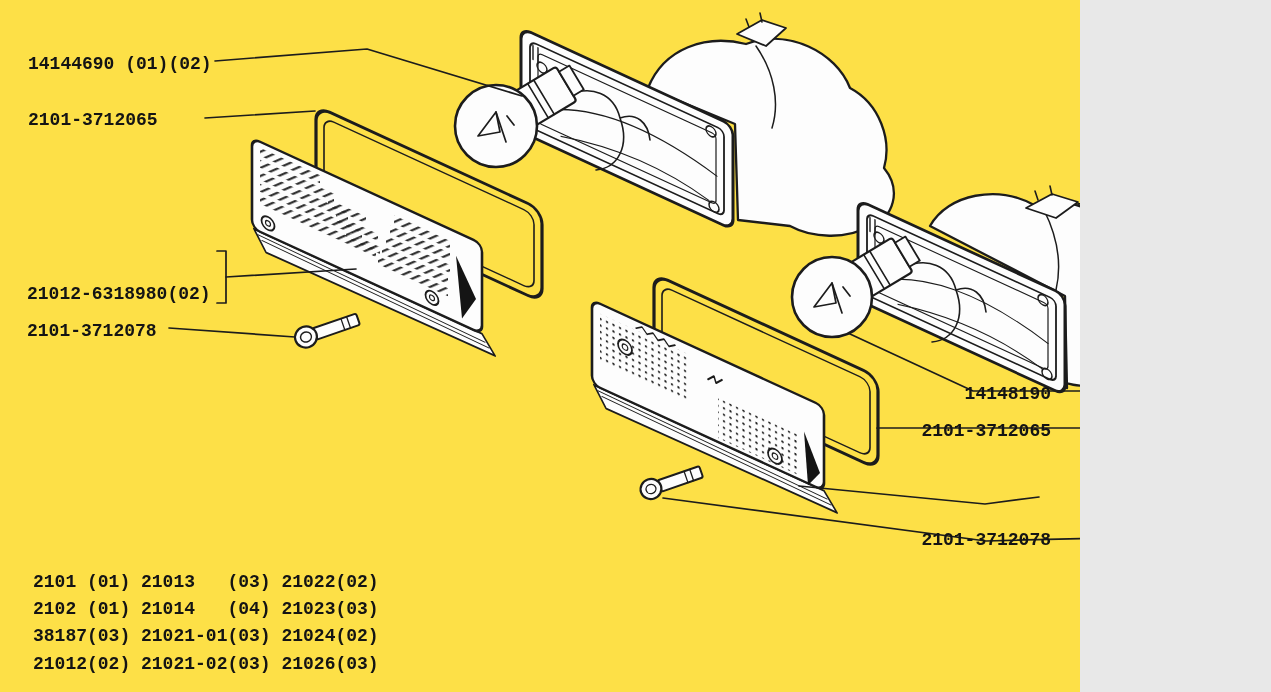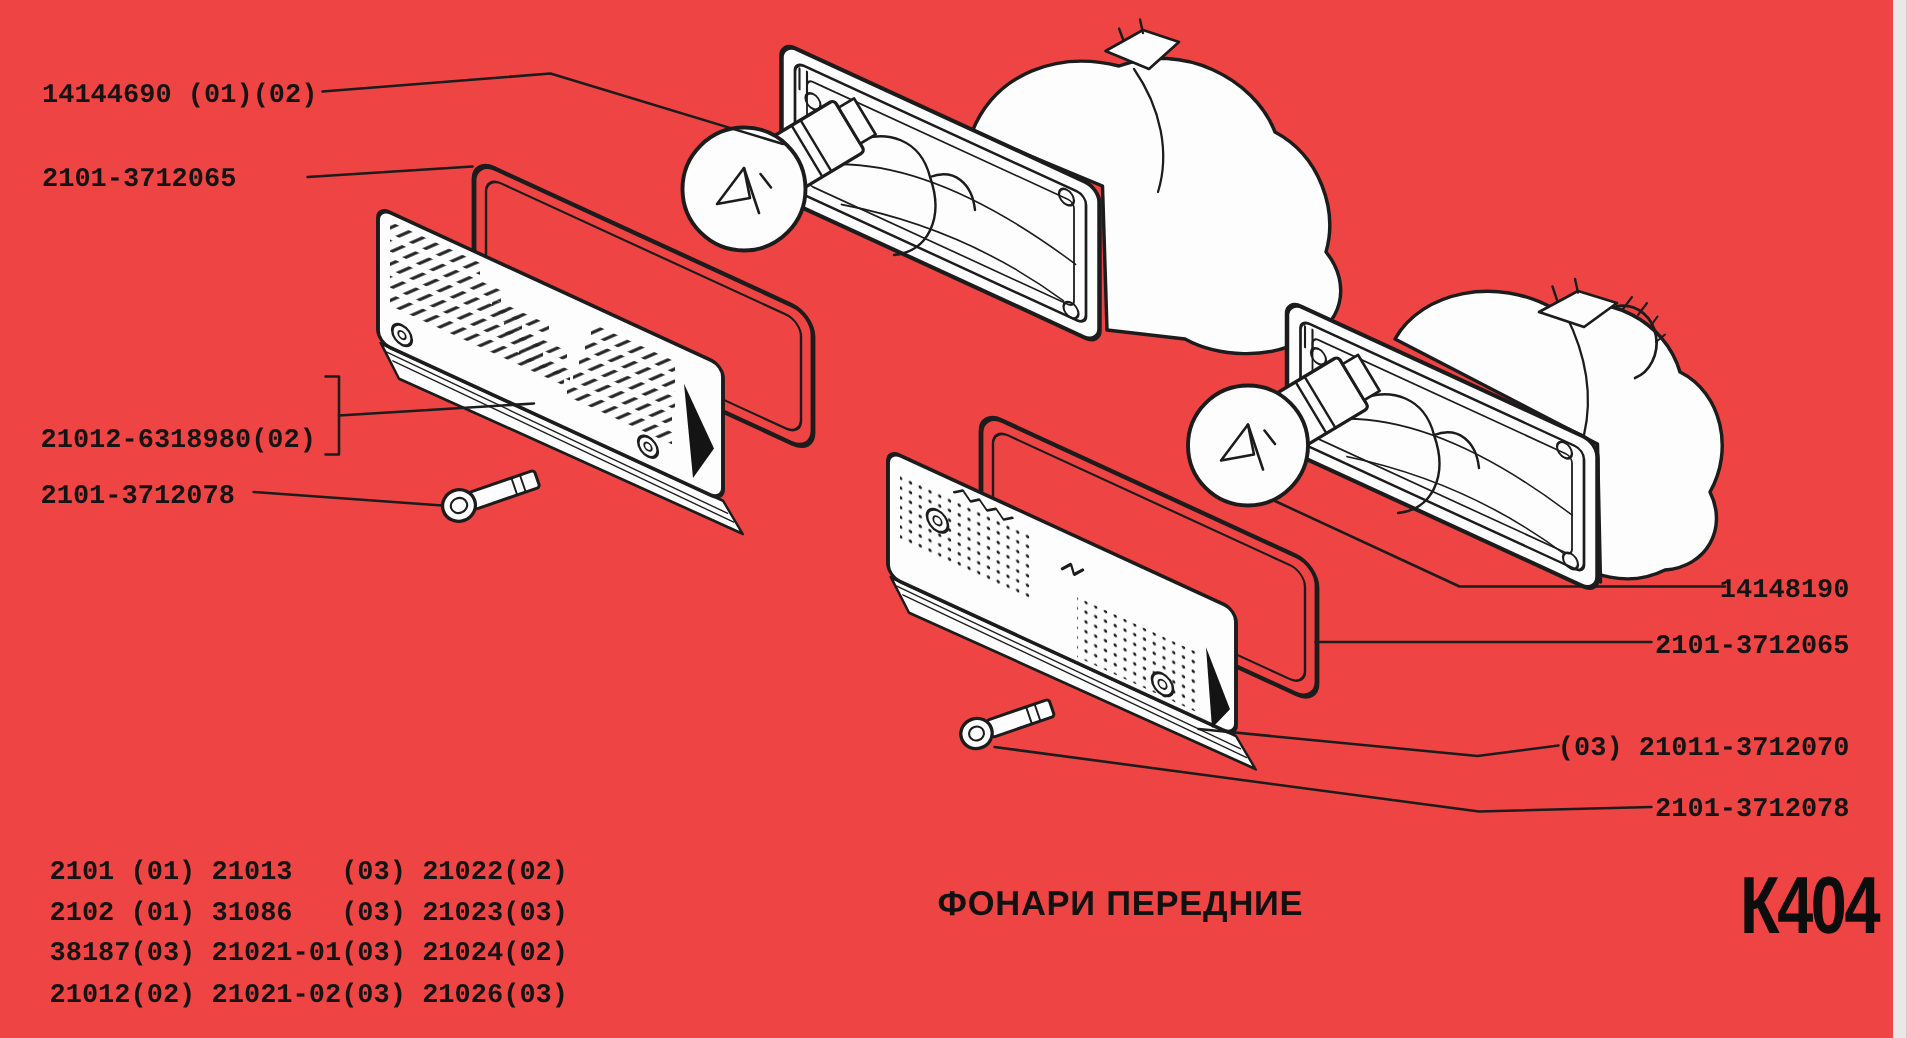--- a/index.html
+++ b/index.html
@@ -1,17 +1,17 @@
 <!DOCTYPE html>
 <html><head>
 <meta charset="utf-8">
 <style>
   html,body{margin:0;padding:0;background:#e8e8e8;}
   .page{
-    position:relative;width:1262px;height:692px;background:#ef4444;
+    position:relative;width:1080px;height:692px;background:#fde047;
     overflow:hidden;font-family:"Liberation Mono",monospace;color:#161616;
   }
   .page svg{position:absolute;left:0;top:0;}
   .co{
     position:absolute;font:700 18px "Liberation Mono",monospace;
     color:#141414;white-space:pre;letter-spacing:0px;line-height:20px;
   }
   .co.right{text-align:right;}
   .trow{
     position:absolute;left:33px;font:700 18px "Liberation Mono",monospace;
@@ -204,24 +204,22 @@
     </g>
   </svg>
 
   <div class="co" style="left:28px;top:54px">14144690 (01)(02)</div>
   <div class="co" style="left:28px;top:110px">2101-3712065</div>
   <div class="co" style="left:27px;top:284px">21012-6318980(02)</div>
   <div class="co" style="left:27px;top:321px">2101-3712078</div>
 
   <div class="co right" style="right:29px;top:384px">14148190</div>
   <div class="co right" style="right:29px;top:421px">2101-3712065</div>
-  <div class="co right" style="right:29px;top:489px">(03) 21011-3712070</div>
   <div class="co right" style="right:29px;top:530px">2101-3712078</div>
 
   <div class="trow" style="top:572px">2101 (01) 21013   (03) 21022(02)</div>
-  <div class="trow" style="top:599px">2102 (01) 31086   (03) 21023(03)</div>
+  <div class="trow" style="top:599px">2102 (01) 21014   (04) 21023(03)</div>
   <div class="trow" style="top:626px">38187(03) 21021-01(03) 21024(02)</div>
   <div class="trow" style="top:654px">21012(02) 21021-02(03) 21026(03)</div>
 
-  <div class="caption">ФОНАРИ ПЕРЕДНИЕ</div>
   <div class="pagecode">К404</div>
 
 </div>
 
 </body></html>

